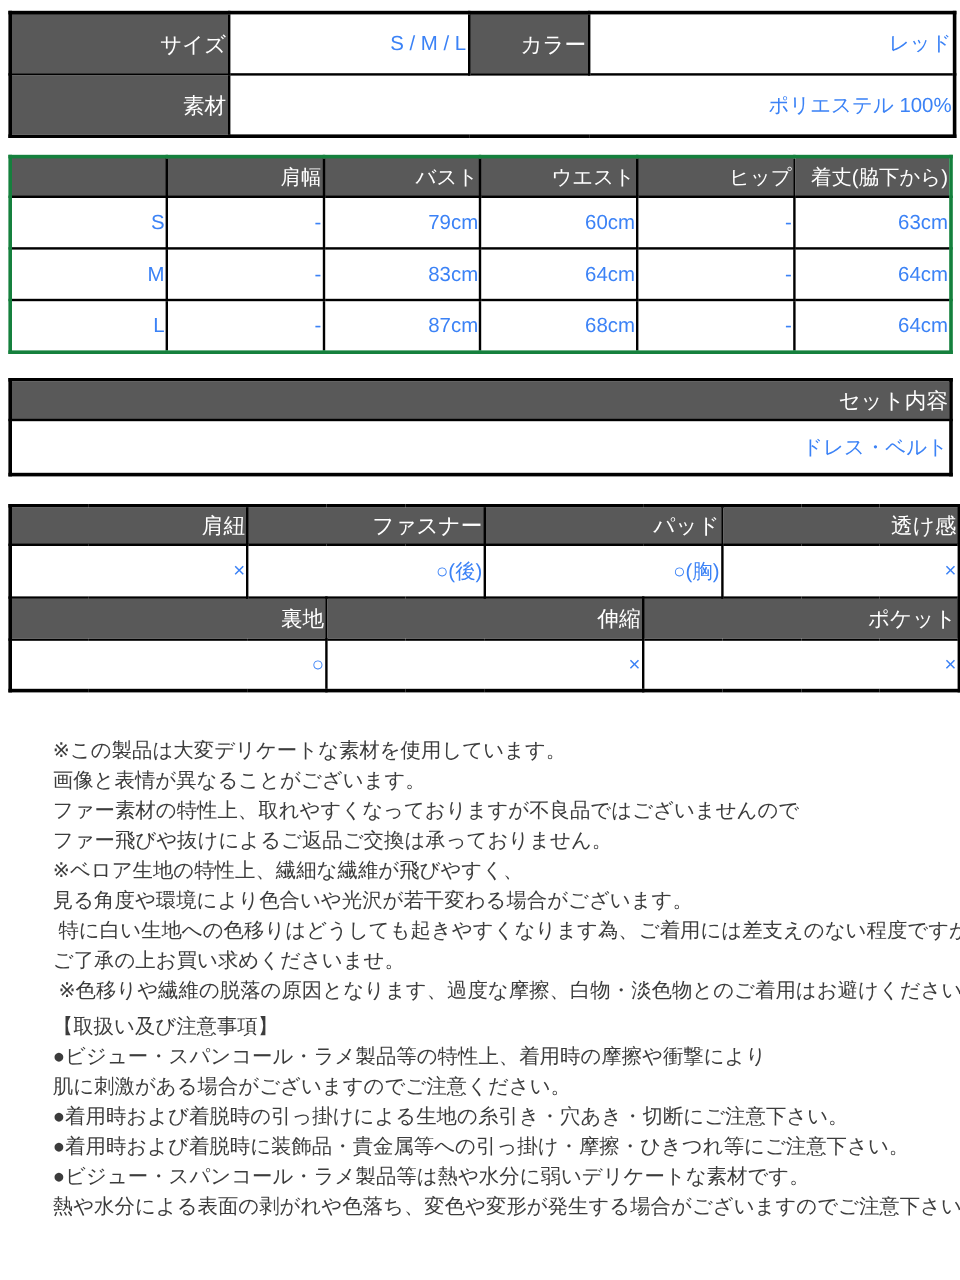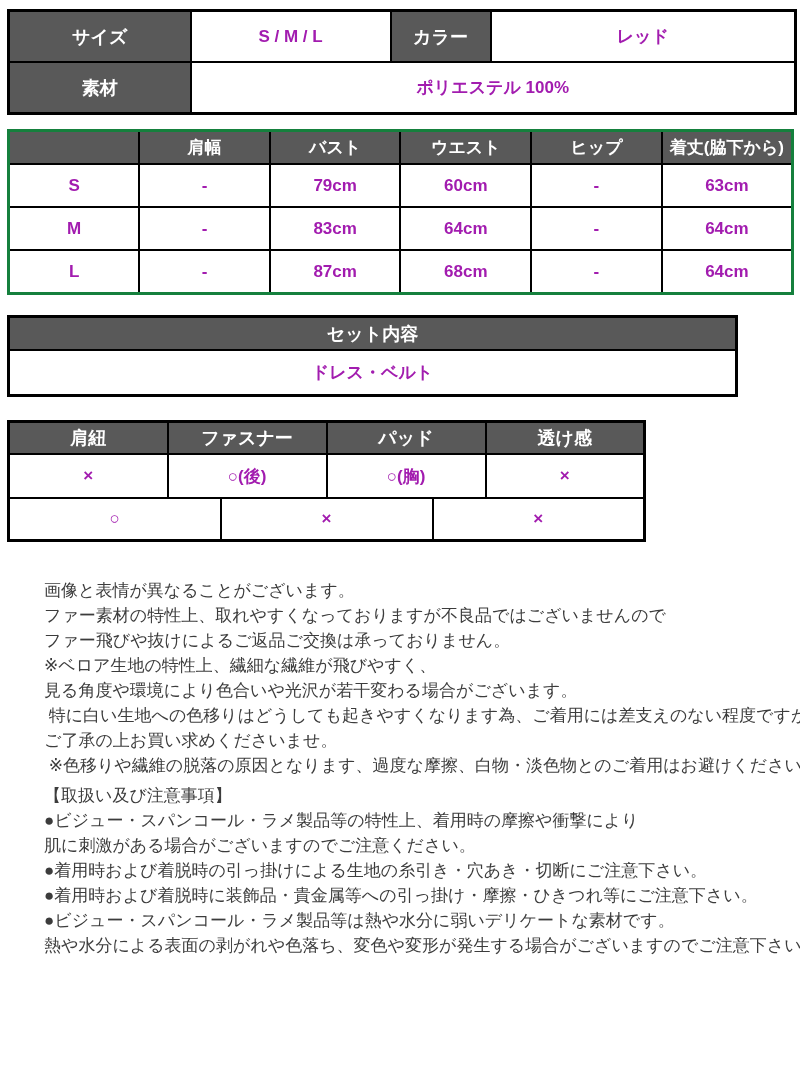--- a/index.html
+++ b/index.html
@@ -4,38 +4,38 @@
 <style>
   html,body{margin:0;padding:0;background:#ffffff;}
   body{
     width:800px;height:1067px;overflow:hidden;
     font-family:"Liberation Sans","DejaVu Sans",sans-serif;
     color:#333333;
   }
   table{border-collapse:collapse;table-layout:fixed;margin-left:7px;}
   th,td{
     border:2px solid #000000;
-    text-align:center;vertical-align:middle;
-    font-weight:700;overflow:hidden;white-space:nowrap;
+    text-align:right;vertical-align:middle;
+    font-weight:400;overflow:hidden;white-space:nowrap;
   }
   th{background:#595959;color:#ffffff;font-size:18px;}
-  td{color:#a21caf;font-size:17px;background:#ffffff;margin-top:24px;}
+  td{color:#3b82f6;font-size:17px;background:#ffffff;margin-top:24px;}
 
   .t-spec{margin-top:9px;width:787px;border:3px solid #000;}
   .t-spec td,.t-spec th{height:47px;}
 
   .t-meas{margin-top:14px;width:787px;border:3px solid #15803d;}
   .t-meas th{height:29px;font-size:17px;}
   .t-meas td{height:39px;}
 
-  .t-set{margin-top:20px;width:731px;border:3px solid #000;}
+  .t-set{margin-top:20px;width:787px;border:3px solid #000;}
   .t-set th{height:29px;}
   .t-set td{height:41px;}
 
-  .t-feat{margin-top:23px;width:639px;border:3px solid #000;}
+  .t-feat{margin-top:23px;width:794px;border:3px solid #000;}
   .t-feat th.r1{height:28px;}
   .t-feat td.r1{height:40px;}
   .t-feat th.r2{height:31px;}
   .t-feat td.r2{height:38px;}
 
   .notes{margin-left:44px;font-size:17px;line-height:25px;color:#3c3c3c;}
   .notes .note-line{white-space:pre;}
   .notes-material{margin-top:36px;}
   .notes-handling{margin-top:5px;}
 </style>
@@ -141,28 +141,34 @@
     <th class="r1" colspan="3">パッド</th>
     <th class="r1" colspan="3">透け感</th>
   </tr>
   <tr>
     <td class="r1" colspan="3">×</td>
     <td class="r1" colspan="3">○(後)</td>
     <td class="r1" colspan="3">○(胸)</td>
     <td class="r1" colspan="3">×</td>
   </tr>
   <tr>
+    <th class="r2" colspan="4">裏地</th>
+    <th class="r2" colspan="4">伸縮</th>
+    <th class="r2" colspan="4">ポケット</th>
+  </tr>
+  <tr>
     <td class="r2" colspan="4">○</td>
     <td class="r2" colspan="4">×</td>
     <td class="r2" colspan="4">×</td>
   </tr>
 </tbody>
   </table>
 
 <div class="notes notes-material">
+  <div class="note-line">※この製品は大変デリケートな素材を使用しています。</div>
   <div class="note-line">画像と表情が異なることがございます。</div>
   <div class="note-line">ファー素材の特性上、取れやすくなっておりますが不良品ではございませんので</div>
   <div class="note-line">ファー飛びや抜けによるご返品ご交換は承っておりません。</div>
   <div class="note-line">※ベロア生地の特性上、繊細な繊維が飛びやすく、</div>
   <div class="note-line">見る角度や環境により色合いや光沢が若干変わる場合がございます。</div>
   <div class="note-line"> 特に白い生地への色移りはどうしても起きやすくなります為、ご着用には差支えのない程度ですが、</div>
   <div class="note-line">ご了承の上お買い求めくださいませ。</div>
   <div class="note-line"> ※色移りや繊維の脱落の原因となります、過度な摩擦、白物・淡色物とのご着用はお避けくださいませ。</div>
 </div>
 

